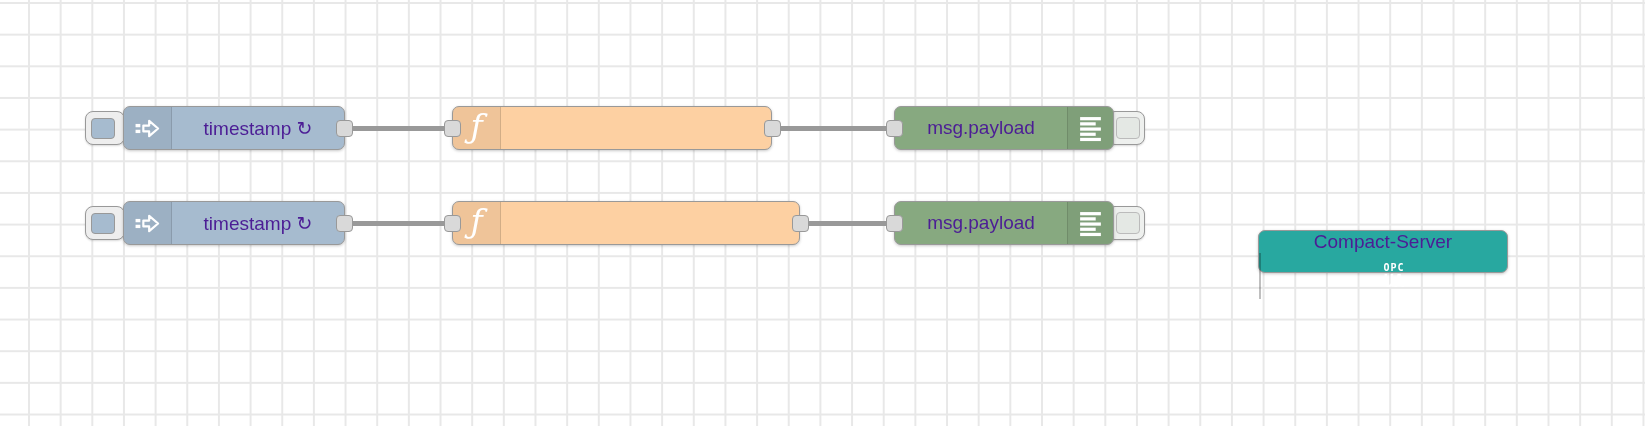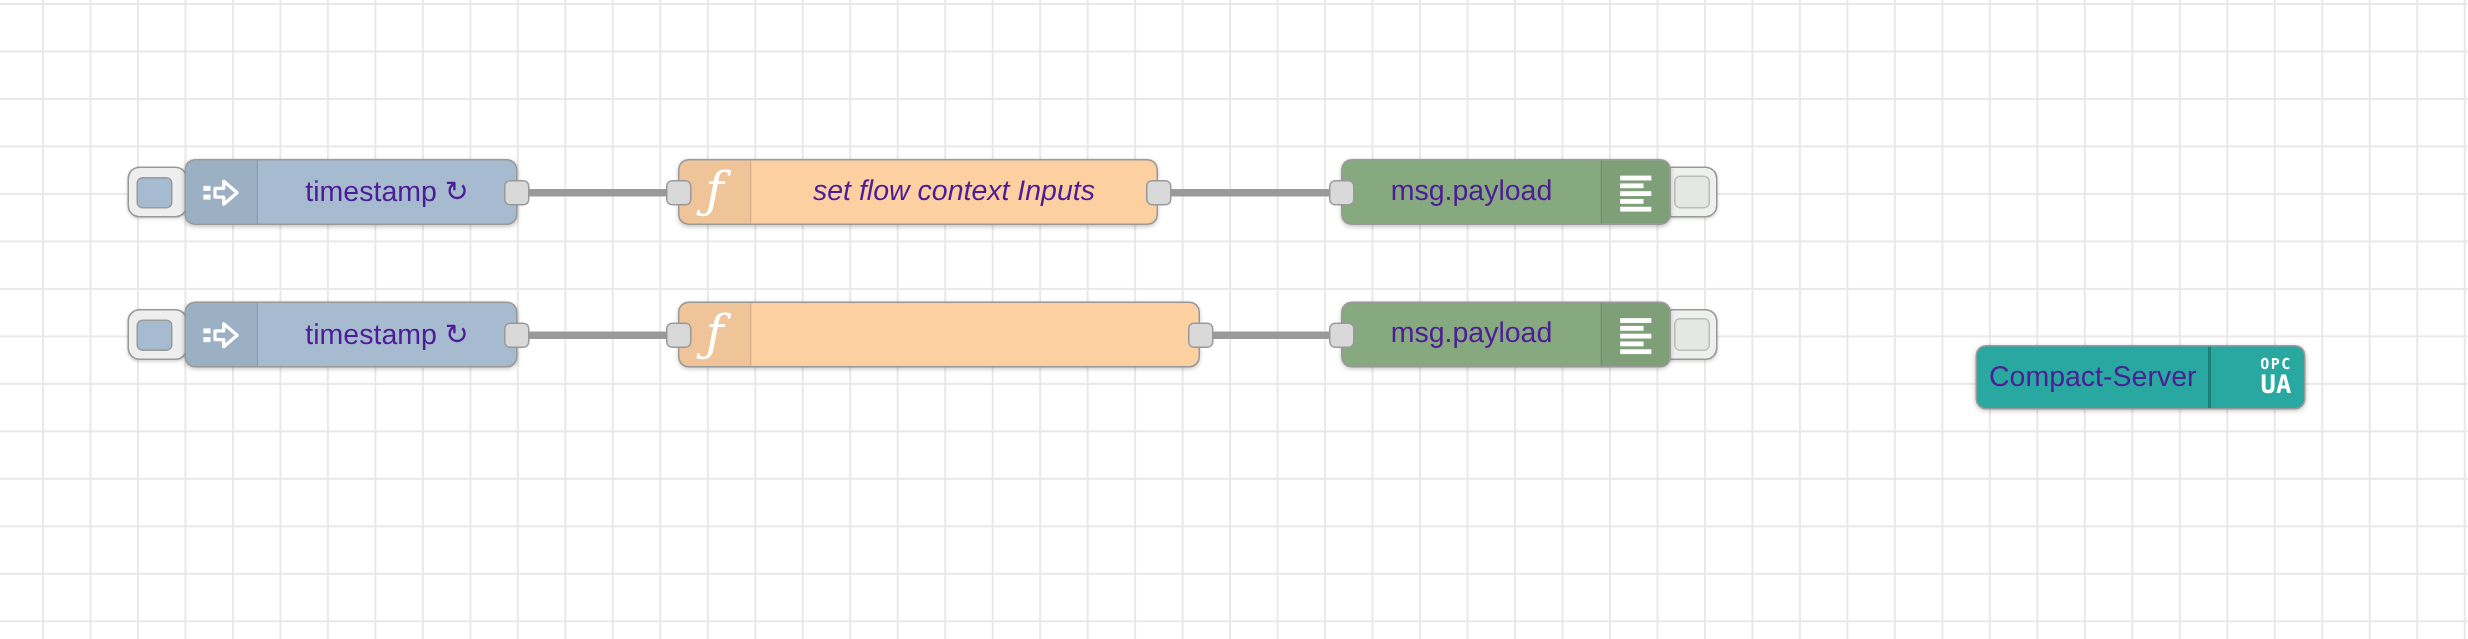--- a/index.html
+++ b/index.html
@@ -100,21 +100,20 @@
       </svg>
     </div>
     <div class="node-label">timestamp ↻</div>
   </div>
   <div class="port" style="left:336px;top:120px;"></div>
 
   <div class="node node-function" style="left:452px;top:106px;width:320px;">
     <div class="icon-area">
       <span class="fn-glyph">ƒ</span>
     </div>
-    <div class="node-label italic">set flow context Inputs</div>
   </div>
   <div class="port" style="left:444px;top:120px;"></div>
   <div class="port" style="left:764px;top:120px;"></div>
 
   <div class="debug-tab" style="left:1107px;top:111px;">
     <div class="debug-tab-inner"></div>
   </div>
   <div class="node node-debug" style="left:894px;top:106px;width:220px;">
     <div class="node-label">msg.payload</div>
     <div class="icon-area-right">
@@ -166,21 +165,21 @@
         <rect x="2" y="2" width="20" height="3.1" fill="#fff"></rect>
         <rect x="2" y="7" width="15" height="3.1" fill="#fff"></rect>
         <rect x="2" y="12" width="20" height="3.1" fill="#fff"></rect>
         <rect x="2" y="17" width="15" height="3.1" fill="#fff"></rect>
         <rect x="2" y="22" width="20" height="3.1" fill="#fff"></rect>
       </svg>
     </div>
   </div>
   <div class="port" style="left:886px;top:215px;"></div>
 
-  <div class="node node-server" style="left:1317px;top:230px;width:220px;">
+  <div class="node node-server" style="left:1258px;top:230px;width:250px;flex-direction:column;">
     <div class="node-label">Compact-Server</div>
     <div class="server-badge">
       <span class="badge-top">OPC</span>
       <span class="badge-bottom">UA</span>
     </div>
   </div>
 
 </div>
 
 </body></html>

